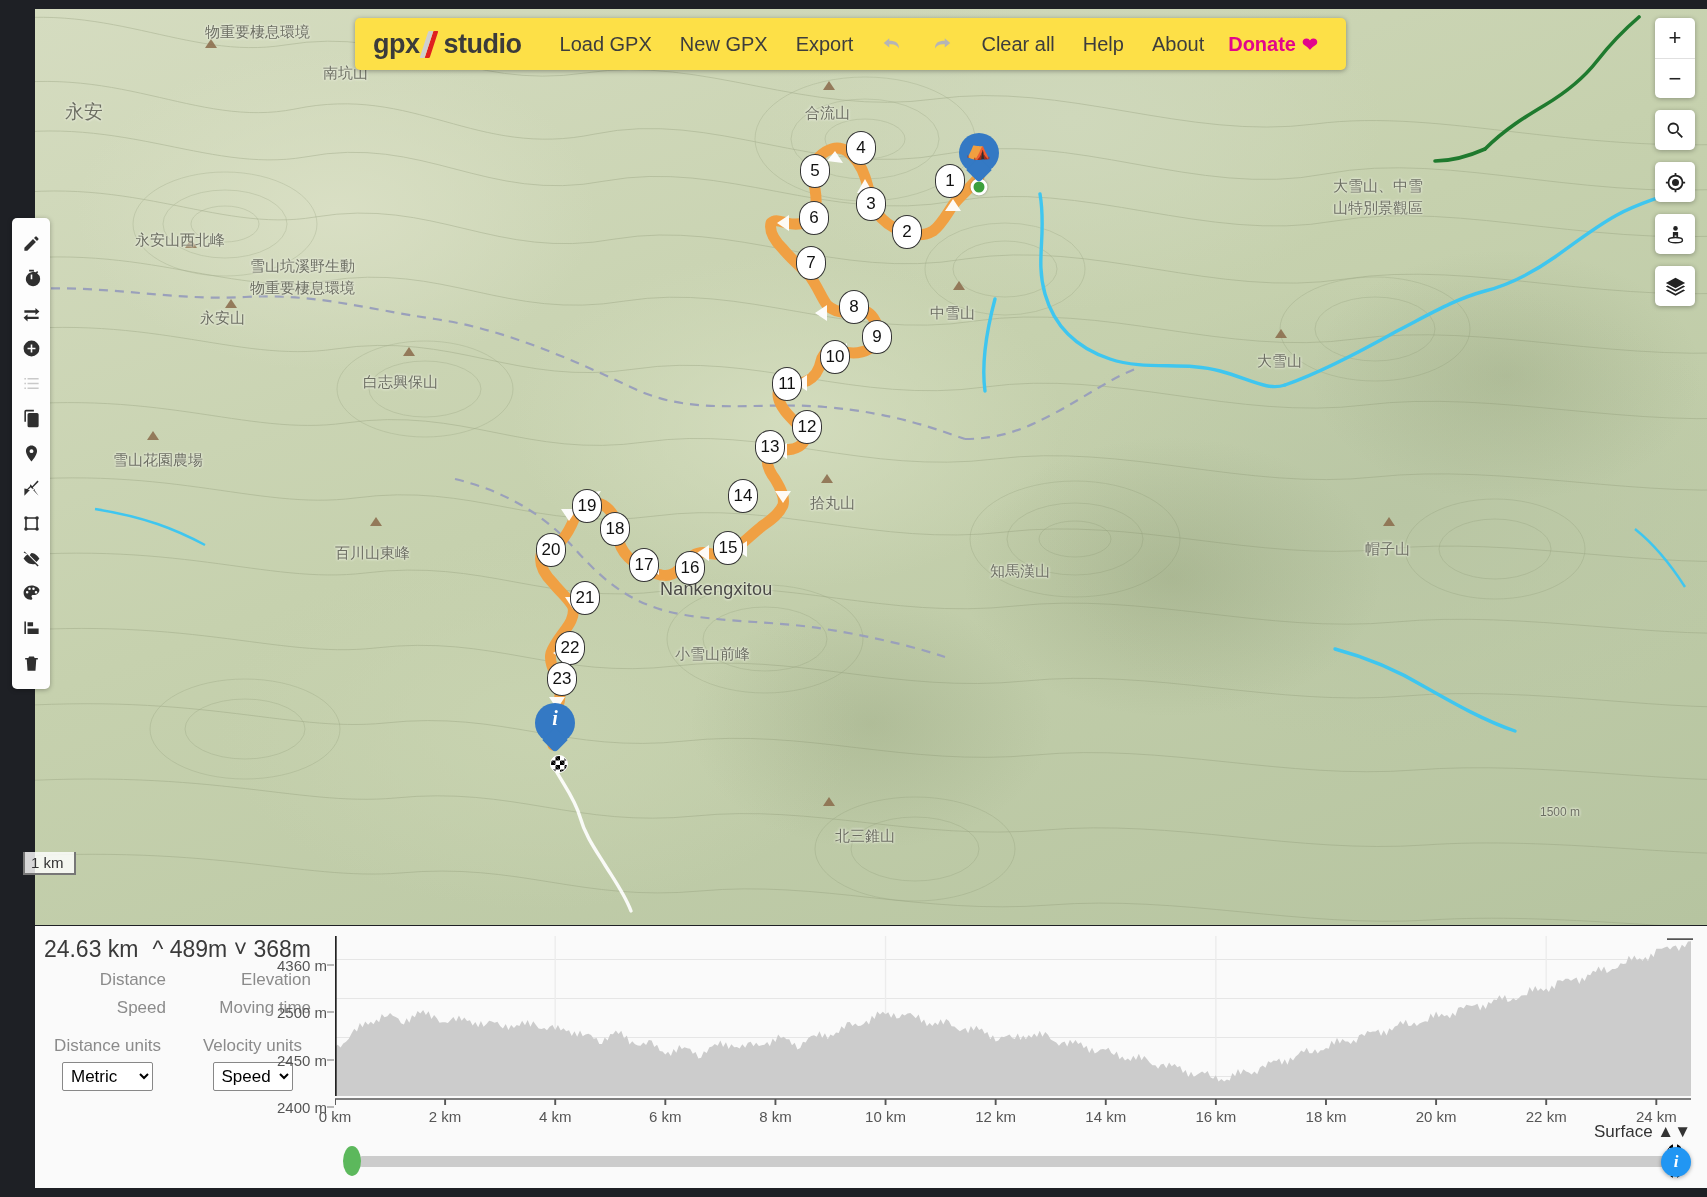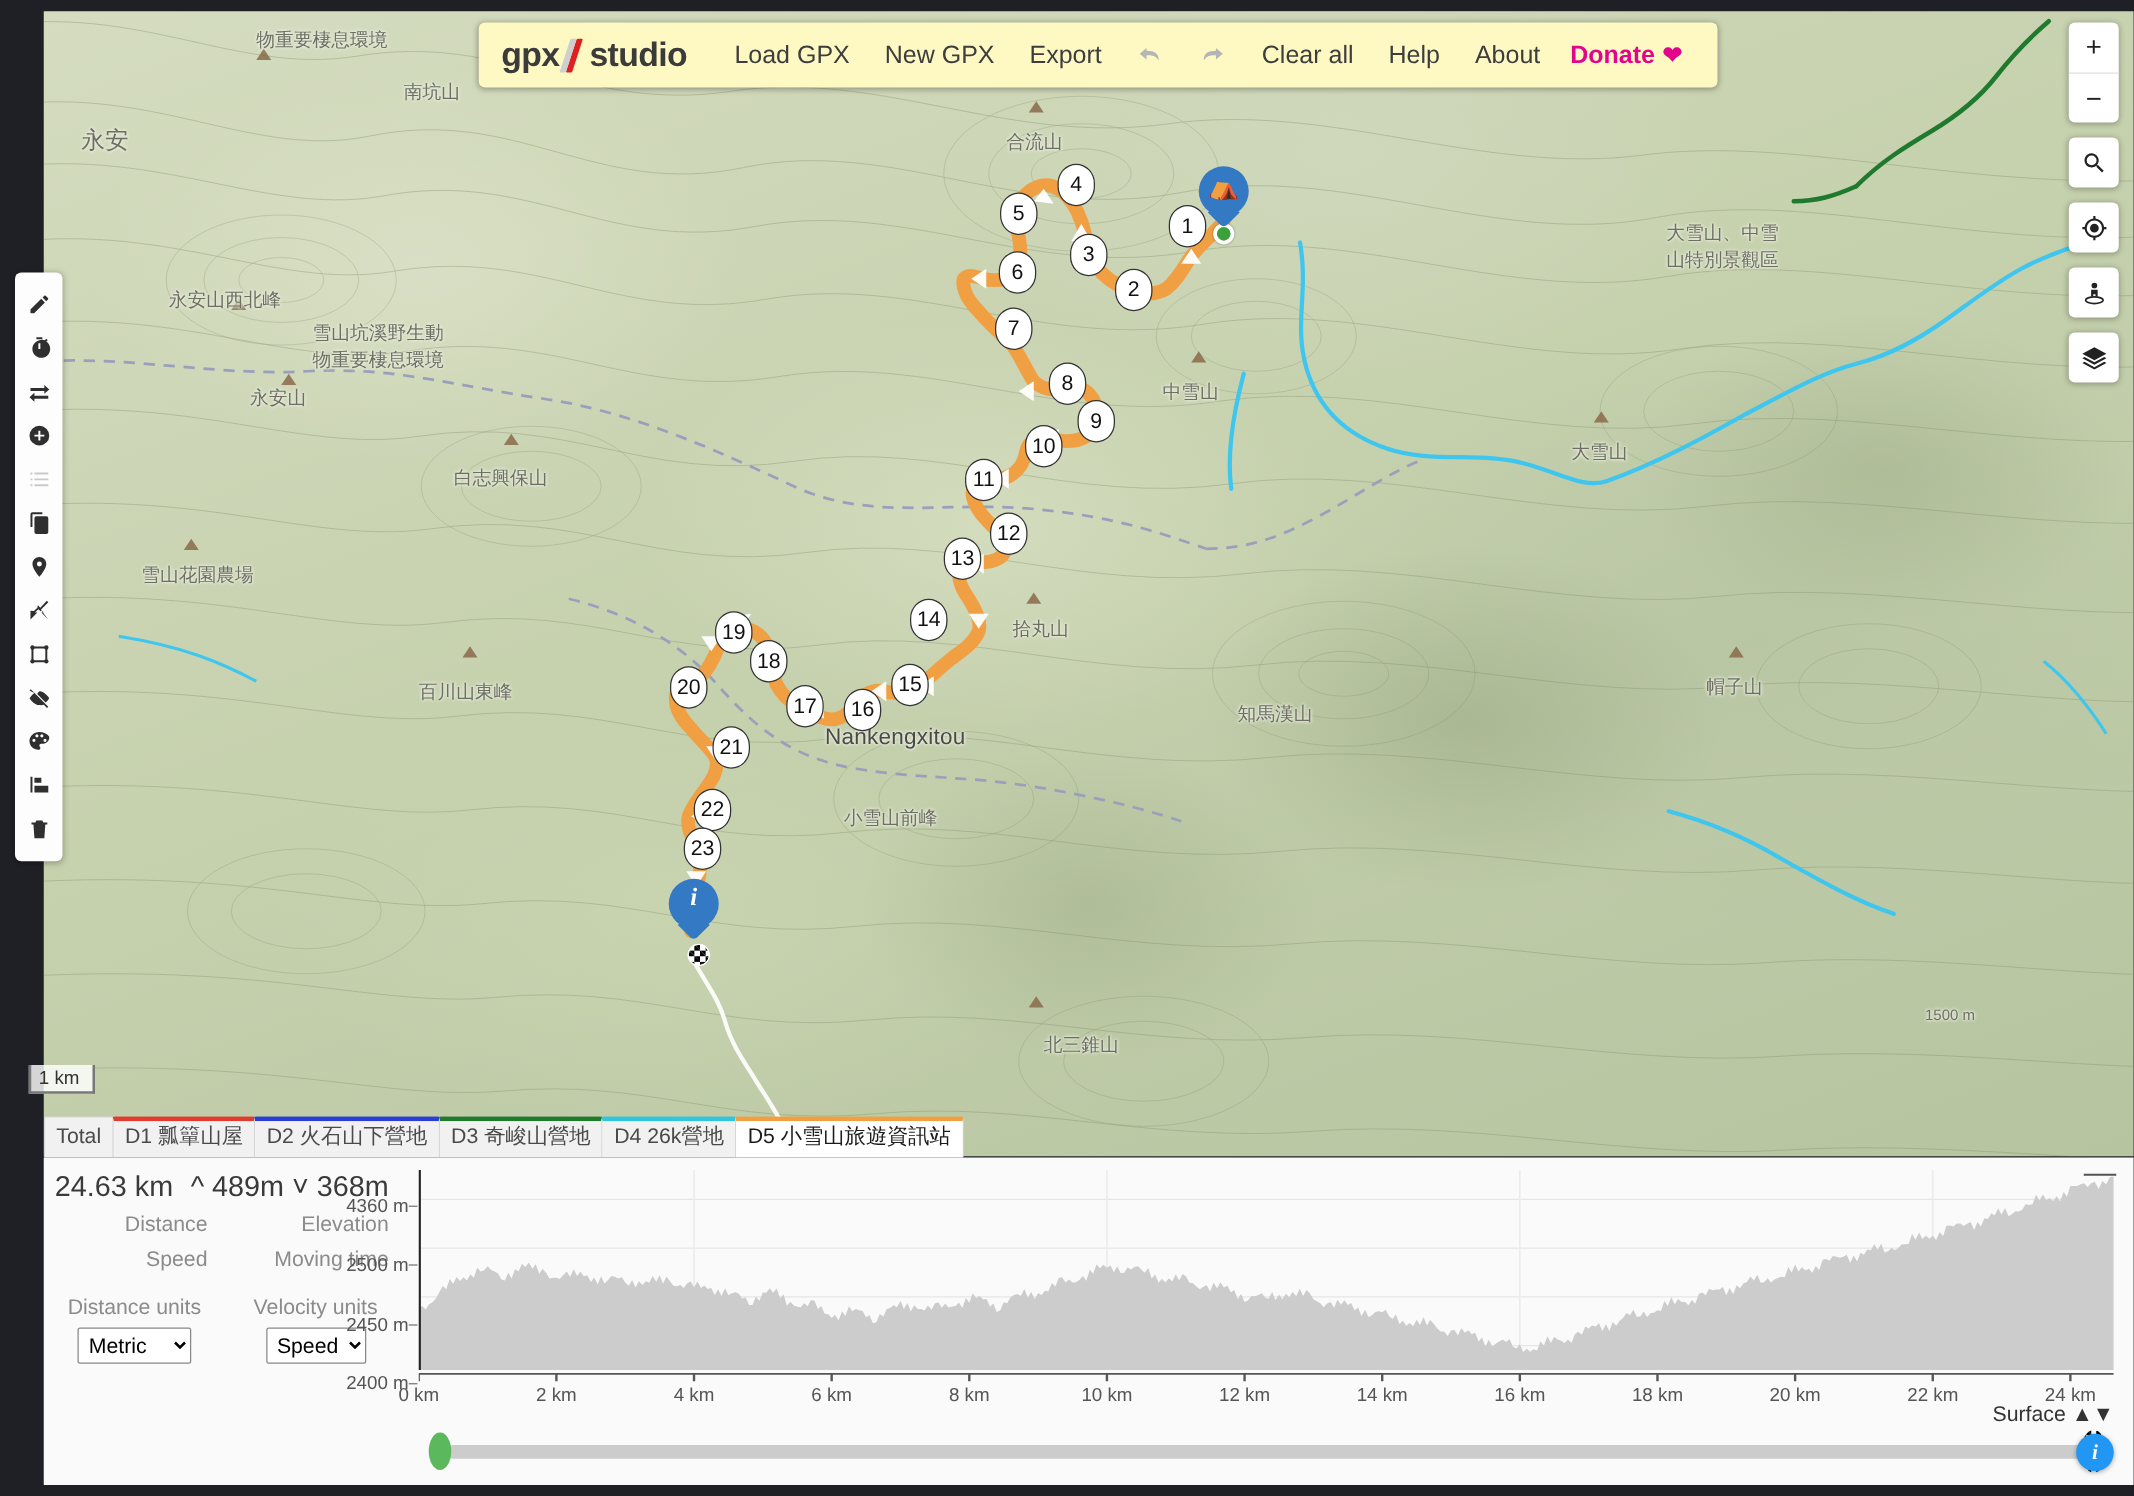--- a/index.html
+++ b/index.html
@@ -20,22 +20,22 @@
   }
   #map .contours{ position:absolute; inset:-40px; opacity:.55; }
   #map .hill{ position:absolute; inset:0; pointer-events:none;}
   .maplabel{ position:absolute; color:#6d6f63; font-size:14px; white-space:nowrap; text-shadow:0 0 3px #e8ecdc,0 0 3px #e8ecdc,0 0 2px #e8ecdc; pointer-events:none;}
   .maplabel.en{ color:#4a4a46; font-size:17px; letter-spacing:.2px;}
   .peak{ position:absolute; width:0;height:0;border-left:6px solid transparent;border-right:6px solid transparent;border-bottom:9px solid #8a6a4a; opacity:.85;}
 
   
   #topmenu{
     position:absolute; left:355px; top:18px; height:52px;
-    background:#fef9c3; border-radius:5px; box-shadow:0 1px 5px rgba(0,0,0,.35);
-    display:flex; align-items:center; padding:0 18px; gap:0px; z-index:40;margin-left:28px;
+    background:#fde047; border-radius:5px; box-shadow:0 1px 5px rgba(0,0,0,.35);
+    display:flex; align-items:center; padding:0 18px; gap:0px; z-index:40;
   }
   .logo{ display:flex; align-items:center; font-size:27px; font-weight:bold; color:#3b3b3b; letter-spacing:-.5px; margin-right:24px;}
   .logo .slash{ display:inline-block; width:20px; height:30px; position:relative; margin:0 2px;}
   .logo .slash::before{content:""; position:absolute; left:7px; top:2px; width:5px; height:27px; background:#e02020; transform:skewX(-18deg); border-radius:1px;}
   .logo .slash::after{content:""; position:absolute; left:2px; top:2px; width:5px; height:27px; background:#cfcfcf; transform:skewX(-18deg); border-radius:1px;}
   .menuitem{ font-size:20px; color:#3d3d3d; padding:6px 14px; cursor:pointer; white-space:nowrap;}
   .undo,.redo{ color:#b5b5b5; font-size:24px; padding:4px 12px; cursor:pointer; line-height:1;}
   .donate{ color:#e2058b; font-weight:bold; font-size:20px; padding:6px 10px; cursor:pointer; white-space:nowrap;}
   .donate .heart{ color:#e2058b; margin-left:6px; font-size:19px;}
 
@@ -457,28 +457,20 @@
           </svg>
         </div>
     </div>
   </div>
 
   <div id="scalebar">1 km</div>
   <div id="mapinfo">i</div>
 
   <div id="bottom">
 
-    <div id="tabs">
-        <div class="tab">Total</div>
-        <div class="tab colored" style="--c: #e03b2f;">D1 瓢簞山屋</div>
-        <div class="tab colored" style="--c: #2a3ed6;">D2 火石山下營地</div>
-        <div class="tab colored" style="--c: #1f7a2e;">D3 奇峻山營地</div>
-        <div class="tab colored" style="--c: #31c4dd;">D4 26k營地</div>
-        <div class="tab active colored" style="--c: #f0a043;">D5 小雪山旅遊資訊站</div>
-      </div>
 
     <div id="stats">
       <div class="statrow">
         <div class="statcell">
             <div class="statval">24.63 km</div>
           </div>
         <div class="statcell">
             <div class="statval">
           <span>^</span>
           <span>489m</span>

